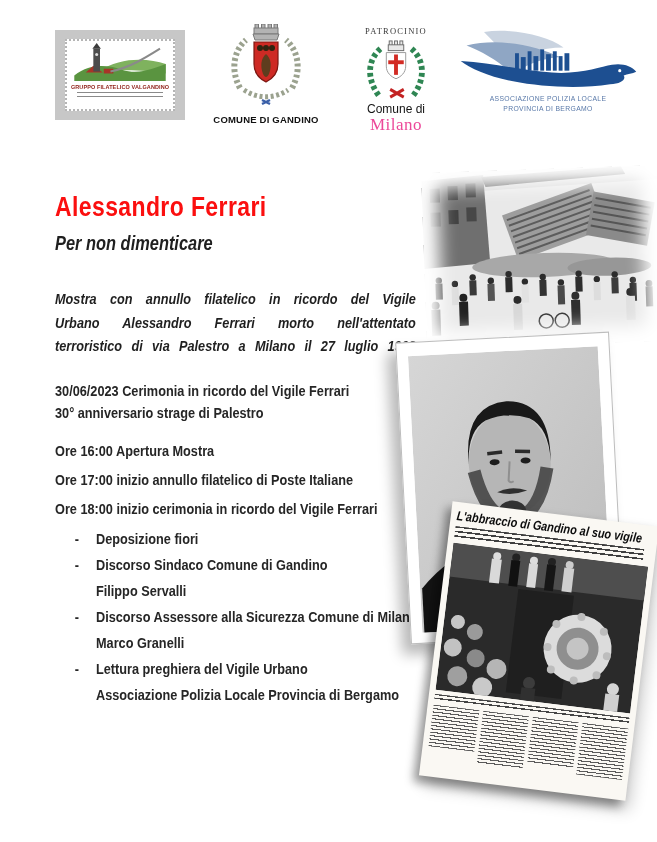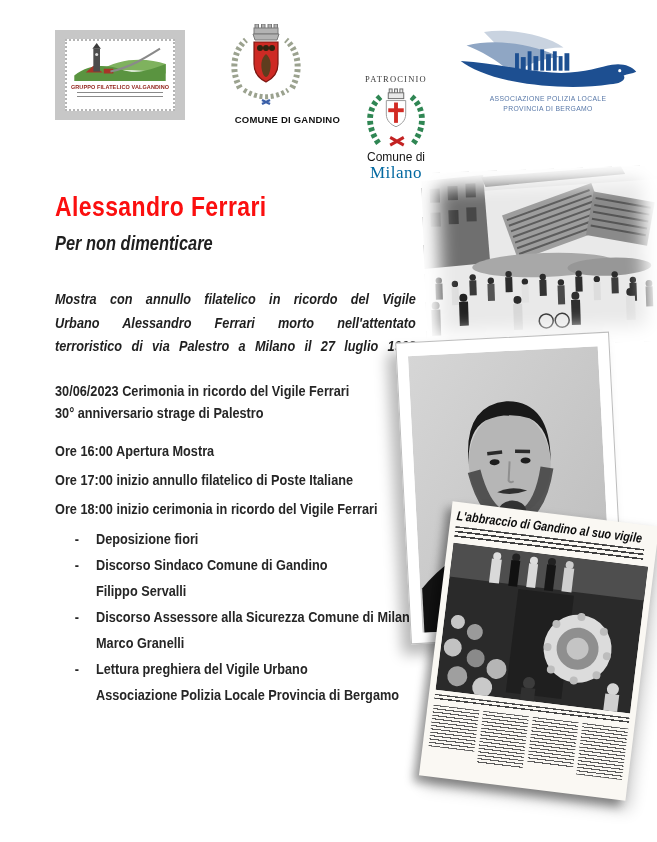--- a/index.html
+++ b/index.html
@@ -12,28 +12,28 @@
   .stamp{position:absolute;left:55px;top:30px;width:130px;height:90px;background:#c7c7c7;
     display:flex;align-items:center;justify-content:center;}
   .stamp-inner{width:110px;height:72px;background:#fff;border:2px dotted #b5b5b5;box-sizing:border-box;
     display:flex;flex-direction:column;align-items:center;overflow:hidden;}
   .stamp-art{width:100px;height:40px;display:block;margin-top:2px;}
   .stamp-title{font-size:5.5px;font-weight:bold;color:#8f1d15;white-space:nowrap;letter-spacing:.1px;margin-top:1px;}
   .stamp-microtext{width:86px;height:7px;margin-top:2px;
     background:repeating-linear-gradient(#8a8a8a 0 1.2px, transparent 1.2px 3.6px);}
 
   .gandino-arms{position:absolute;left:228px;top:24px;width:76px;height:88px;}
-  .gandino-caption{position:absolute;left:192px;top:114px;width:148px;text-align:right;
+  .gandino-caption{position:absolute;left:192px;top:114px;width:148px;text-align:center;
     font-size:9.5px;font-weight:bold;color:#111;letter-spacing:.2px;}
 
   .milano{position:absolute;left:352px;top:26px;width:88px;text-align:center;}
-  .milano-patrocinio{font-family:"Liberation Serif",serif;font-size:8.5px;letter-spacing:1.2px;color:#3a3a3a;margin-top:48px;}
+  .milano-patrocinio{font-family:"Liberation Serif",serif;font-size:8.5px;letter-spacing:1.2px;color:#3a3a3a;}
   .milano-wreath{width:62px;height:62px;display:block;margin:3px auto 1px;}
   .milano-line1{font-family:Liberation Sans, sans-serif;font-size:12px;color:#141414;}
-  .milano-line2{font-family:"Liberation Serif",serif;font-size:17px;color:#0369a1;letter-spacing:.5px;margin-top:-1px;}
+  .milano-line2{font-family:"Liberation Serif",serif;font-size:17px;color:#ec4899;letter-spacing:.5px;margin-top:-1px;}
 
   .bergamo{position:absolute;left:450px;top:28px;width:196px;text-align:center;}
   .bergamo-eagle{width:192px;height:64px;display:block;margin:0 auto;}
   .bergamo-caption{font-size:6.8px;color:#5878a8;letter-spacing:.35px;line-height:1.5;margin-top:2px;}
 
   
   .left-col{position:absolute;left:55px;top:192px;width:448px;transform:scaleX(.82);transform-origin:0 0;}
   .doc-title{margin:0;font-size:28px;font-weight:bold;color:#fb0f0f;letter-spacing:.5px;line-height:1.05;}
   .doc-subtitle{margin-top:11px;font-style:italic;font-weight:bold;font-size:20px;color:#1f1f1f;}
   .doc-intro{margin-top:32px;font-style:italic;font-weight:bold;font-size:15.5px;line-height:1.5;width:440px;

